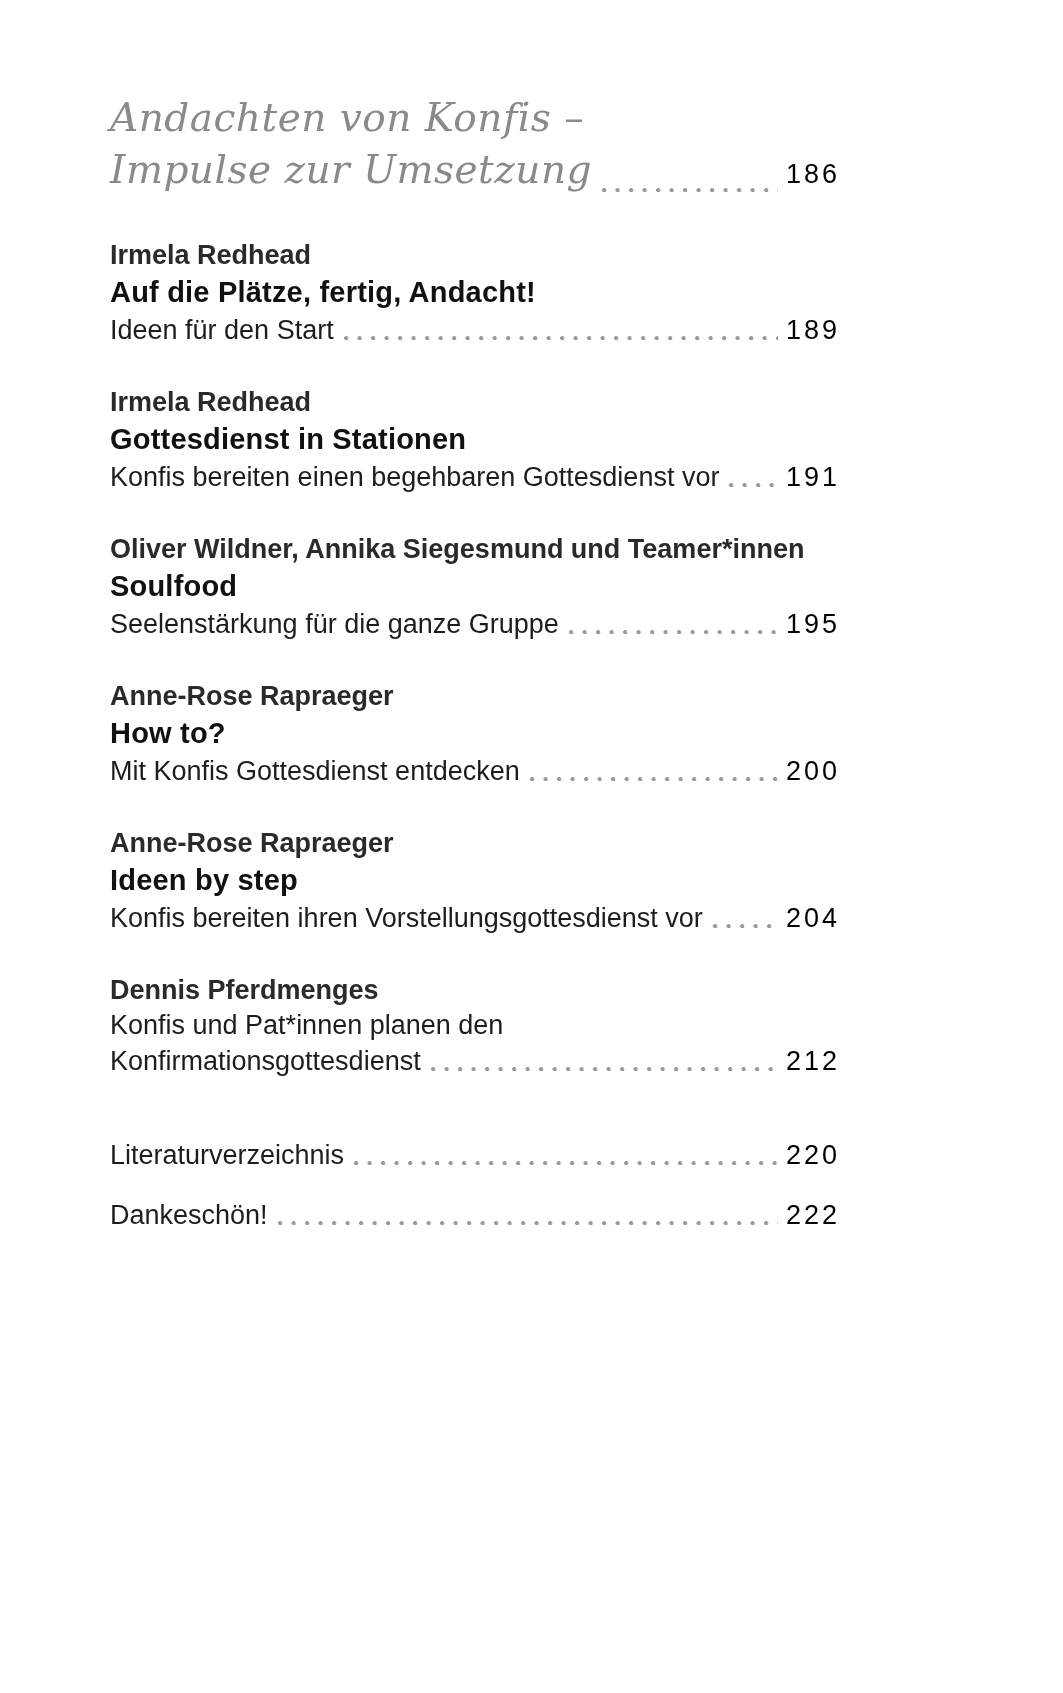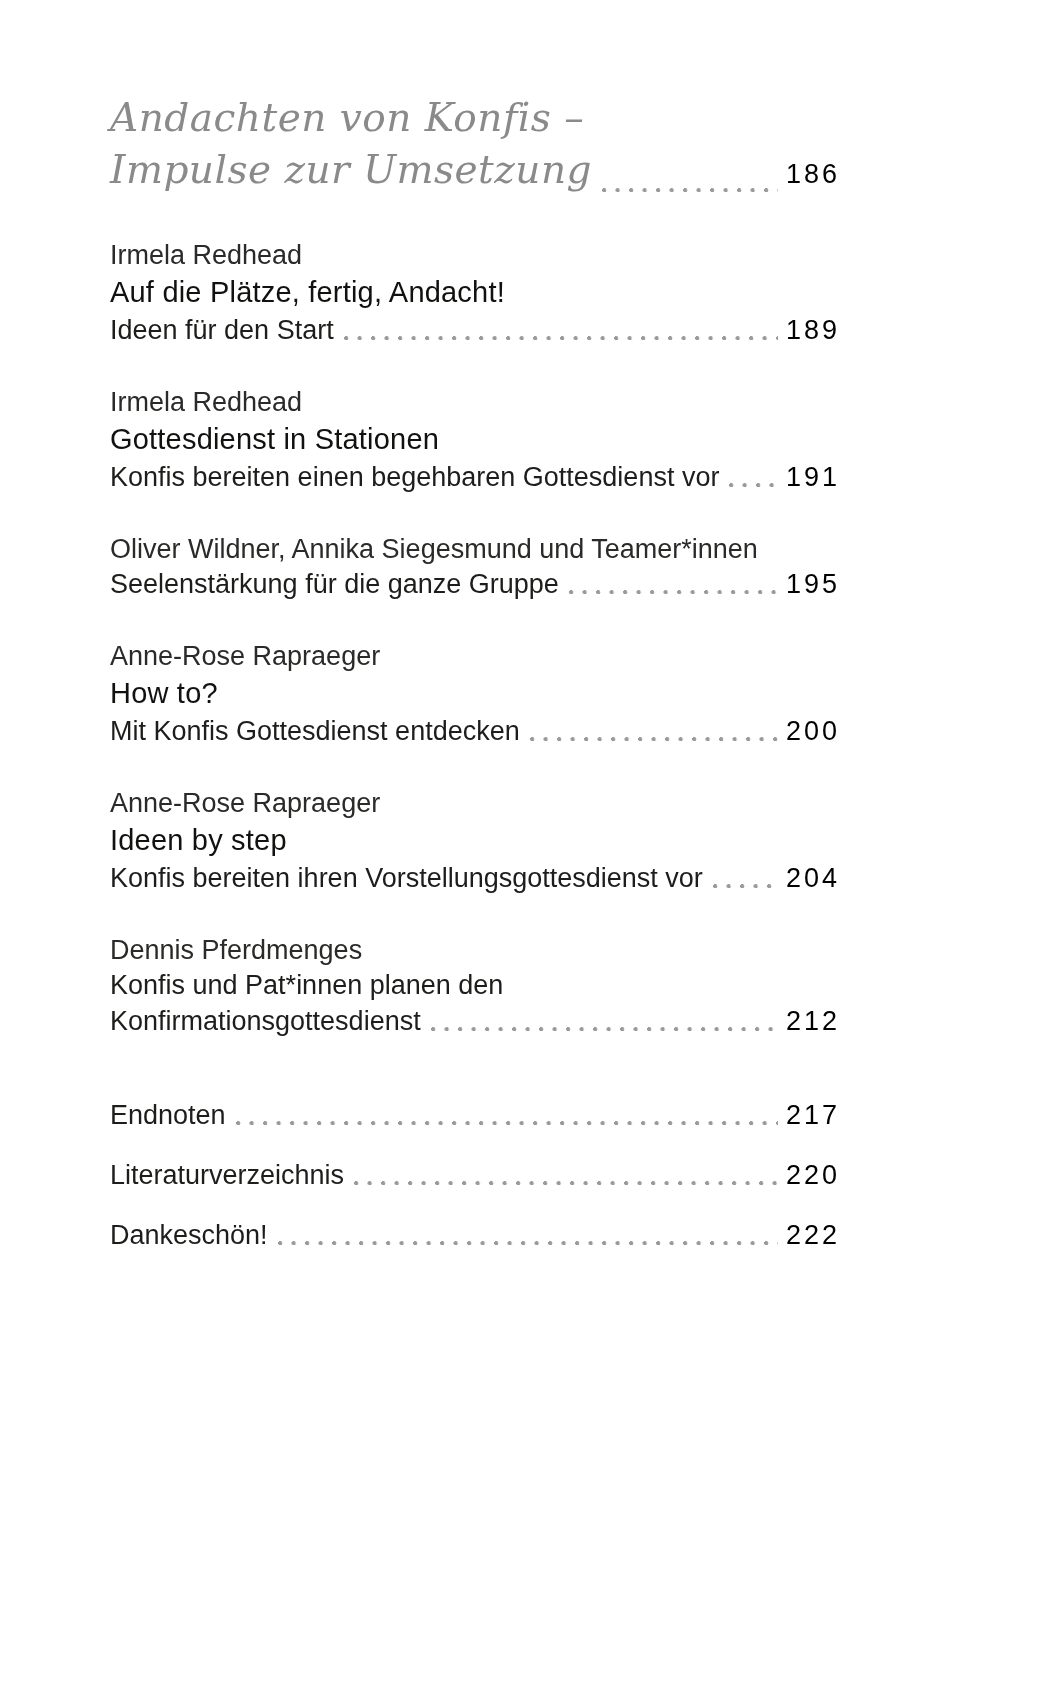--- a/index.html
+++ b/index.html
@@ -67,27 +67,27 @@
   }
   .entry {
     margin-top: 37px;
   }
   .entry:first-child {
     margin-top: 0;
   }
   .author {
     font-size: 27px;
     line-height: 34px;
-    font-weight: normal;
+    font-weight: bold;
     color: #2a2a28;
   }
   .title {
     font-size: 29px;
     line-height: 40px;
-    font-weight: normal;
+    font-weight: bold;
     color: #111110;
     letter-spacing: 0.2px;
   }
   .sub-row {
     display: flex;
     align-items: baseline;
     font-size: 27px;
     line-height: 36px;
     text-align: center;
   }
@@ -147,20 +147,21 @@
         <div class="title">Gottesdienst in Stationen</div>
         <div class="sub-row">
           <span class="subtitle">Konfis bereiten einen begehbaren Gottesdienst vor</span>
           <span class="leader"></span>
           <span class="page-num">191</span>
         </div>
       </div>
 
       <div class="entry">
         <div class="author">Oliver Wildner, Annika Siegesmund und Teamer*innen</div>
+        <div class="title">Soulfood</div>
         <div class="sub-row">
           <span class="subtitle">Seelenstärkung für die ganze Gruppe</span>
           <span class="leader"></span>
           <span class="page-num">195</span>
         </div>
       </div>
 
       <div class="entry">
         <div class="author">Anne-Rose Rapraeger</div>
         <div class="title">How to?</div>
@@ -187,25 +188,20 @@
         <div class="sub-row">
           <span class="subtitle">Konfirmationsgottesdienst</span>
           <span class="leader"></span>
           <span class="page-num">212</span>
         </div>
       </div>
 
     </div>
 
     <div class="backmatter">
-      <div class="bm-row">
-        <span class="subtitle">Endnoten</span>
-        <span class="leader"></span>
-        <span class="page-num">217</span>
-      </div>
       <div class="bm-row">
         <span class="subtitle">Literaturverzeichnis</span>
         <span class="leader"></span>
         <span class="page-num">220</span>
       </div>
       <div class="bm-row">
         <span class="subtitle">Dankeschön!</span>
         <span class="leader"></span>
         <span class="page-num">222</span>
       </div>

